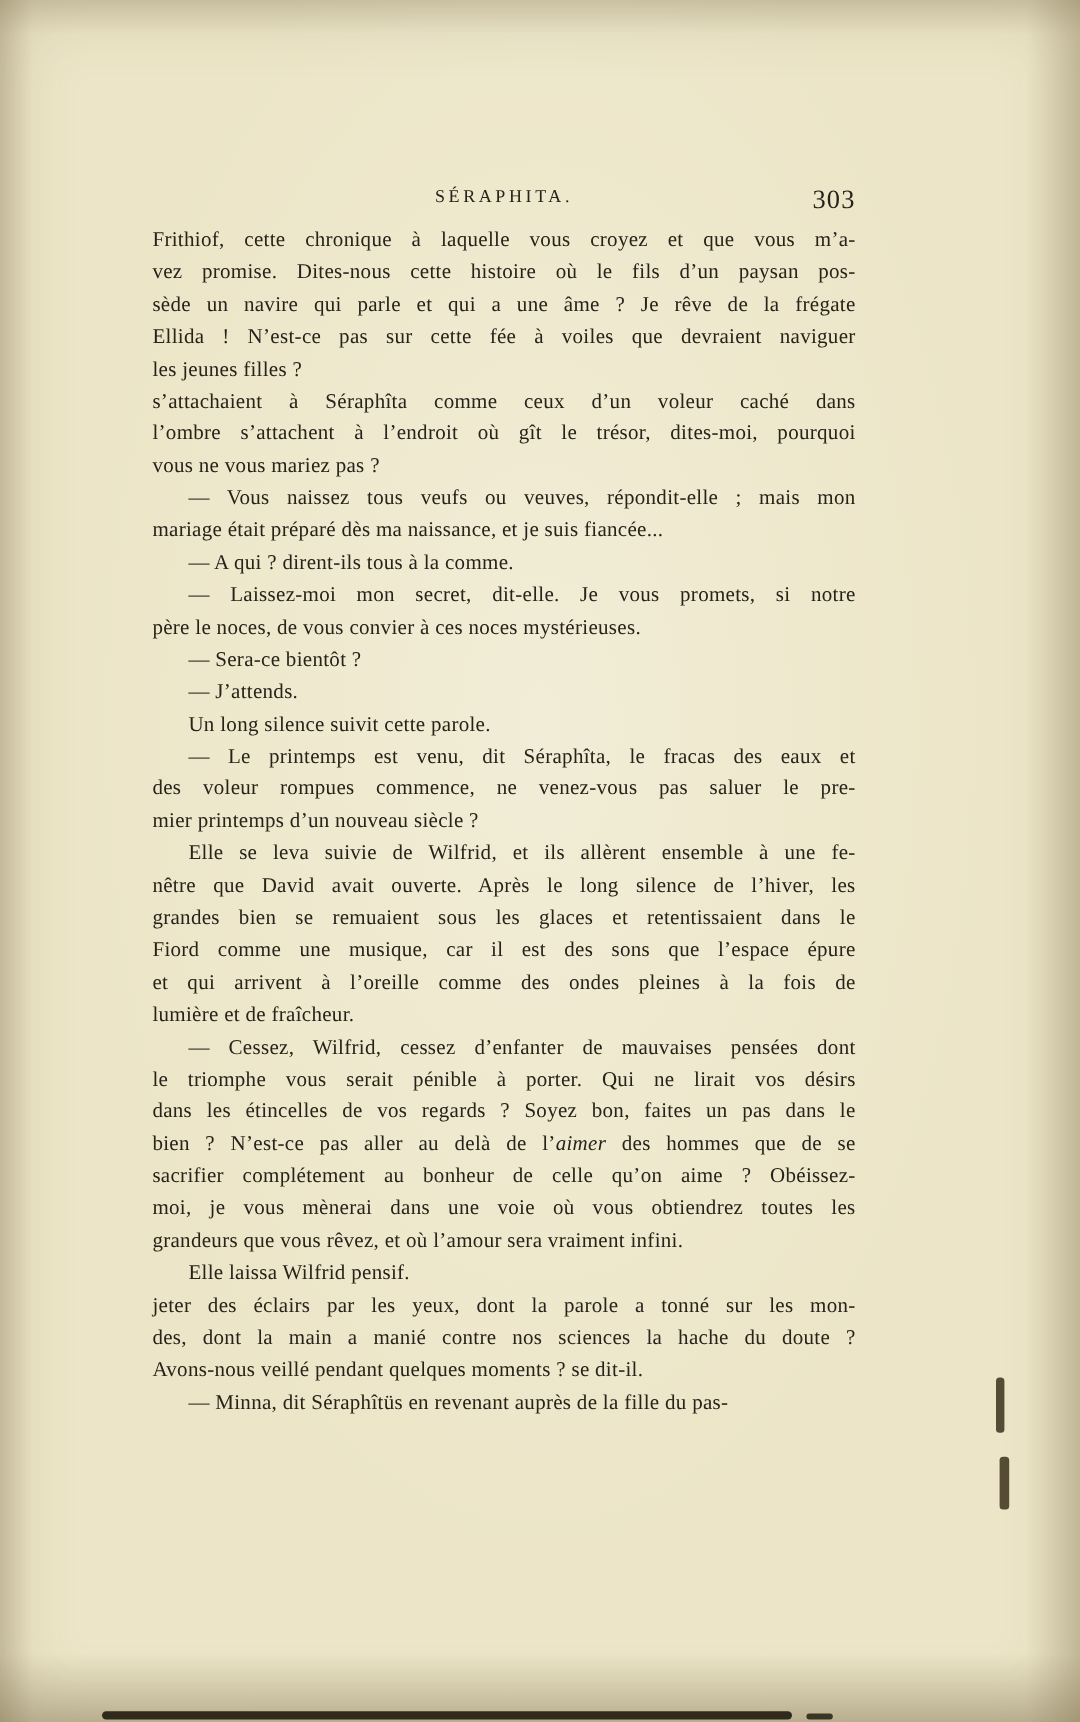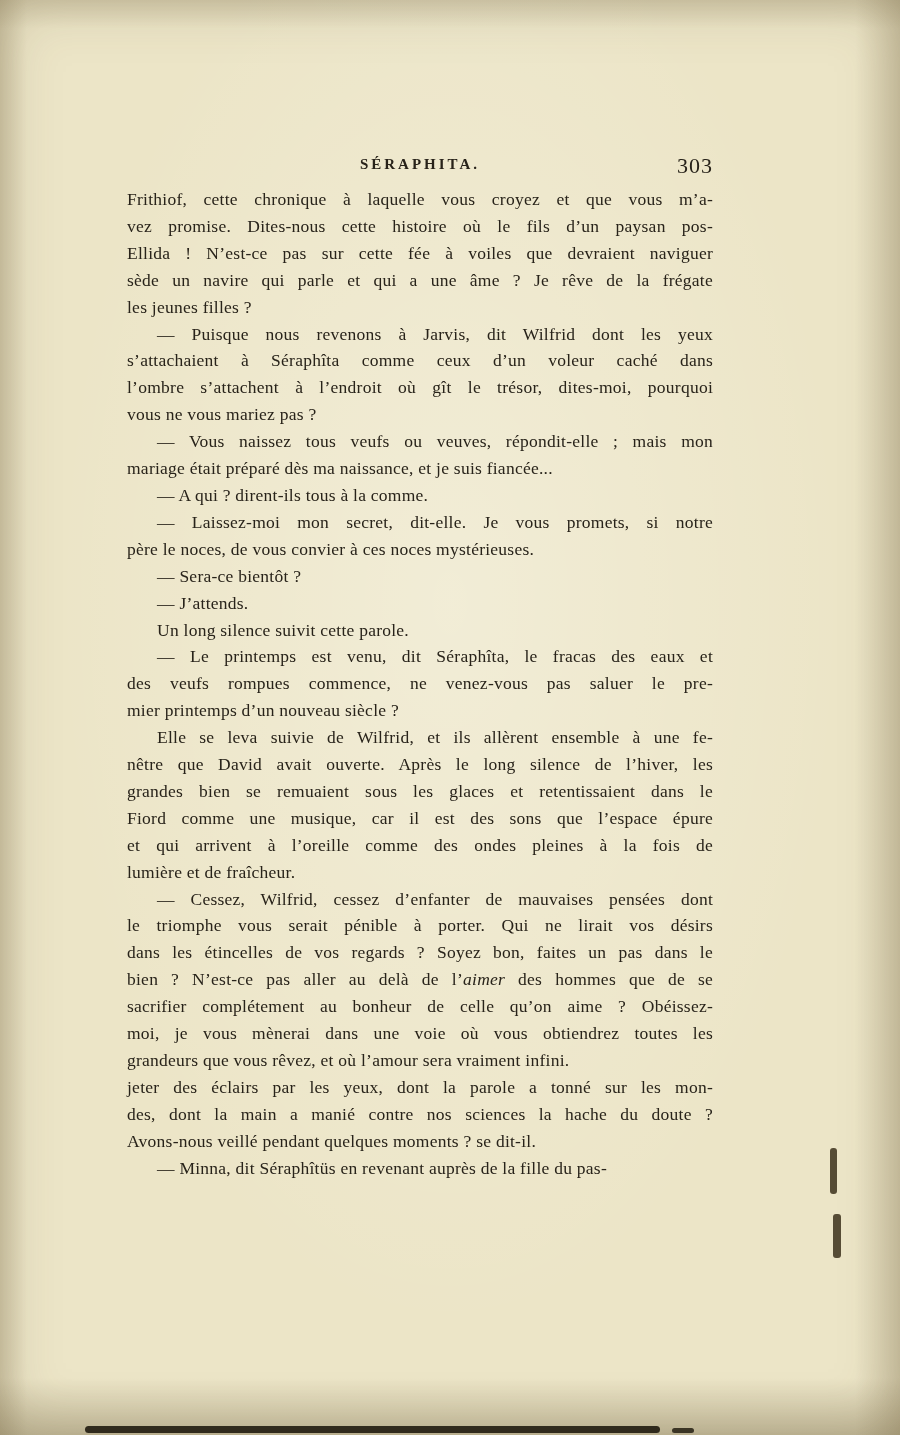--- a/index.html
+++ b/index.html
@@ -20,21 +20,21 @@
       linear-gradient(to bottom, rgba(110,92,55,0.16), rgba(0,0,0,0) 2%, rgba(0,0,0,0) 96%, rgba(100,85,50,0.28)),
       var(--paper);
     box-shadow: inset 0 0 60px rgba(90,75,40,0.25);
     color:var(--ink);
   }
   .page-header{
     position:absolute;left:127px;top:156px;width:586px;height:24px;
   }
   .running-title{
     display:block;text-align:center;
-    font-size:15px;letter-spacing:3px;font-weight:700;
+    font-size:15px;letter-spacing:3px;font-weight:400;
   }
   .page-number{
     position:absolute;right:0;top:-3px;
     font-size:22px;letter-spacing:1px;
   }
   .text-block{
     position:absolute;left:127px;top:186px;width:586px;
     font-size:17.5px;line-height:26.9px;letter-spacing:0.25px;
   }
   .paragraph{margin:0;padding:0;}
@@ -59,26 +59,25 @@
 
   <header class="page-header">
     <span class="running-title">SÉRAPHITA.</span>
     <span class="page-number">303</span>
   </header>
 
   <main class="text-block" id="text-block">
       <div class="paragraph">
         <div class="line jl">Frithiof, cette chronique à laquelle vous croyez et que vous m’a-</div>
         <div class="line jl">vez promise. Dites-nous cette histoire où le fils d’un paysan pos-</div>
+        <div class="line jl">sède un navire qui parle et qui a une âme ? Je rêve de la frégate</div>
         <div class="line jl">Ellida ! N’est-ce pas sur cette fée à voiles que devraient naviguer</div>
-        <div class="line jl">sède un navire qui parle et qui a une âme ? Je rêve de la frégate</div>
         <div class="line">les jeunes filles ?</div>
       </div>
       <div class="paragraph">
-        <div class="line jl ind">— Puisque nous revenons à Jarvis, dit Wilfrid dont les yeux</div>
         <div class="line jl">s’attachaient à Séraphîta comme ceux d’un voleur caché dans</div>
         <div class="line jl">l’ombre s’attachent à l’endroit où gît le trésor, dites-moi, pourquoi</div>
         <div class="line">vous ne vous mariez pas ?</div>
       </div>
       <div class="paragraph">
         <div class="line jl ind">— Vous naissez tous veufs ou veuves, répondit-elle ; mais mon</div>
         <div class="line">mariage était préparé dès ma naissance, et je suis fiancée...</div>
       </div>
       <div class="paragraph">
         <div class="line ind">— A qui ? dirent-ils tous à la comme.</div>
@@ -91,41 +90,44 @@
         <div class="line ind">— Sera-ce bientôt ?</div>
       </div>
       <div class="paragraph">
         <div class="line ind">— J’attends.</div>
       </div>
       <div class="paragraph">
         <div class="line ind">Un long silence suivit cette parole.</div>
       </div>
       <div class="paragraph">
         <div class="line jl ind">— Le printemps est venu, dit Séraphîta, le fracas des eaux et</div>
-        <div class="line jl">des veufs rompues commence, ne venez-vous pas saluer le pre-</div>
+        <div class="line jl">des voleur rompues commence, ne venez-vous pas saluer le pre-</div>
         <div class="line">mier printemps d’un nouveau siècle ?</div>
       </div>
       <div class="paragraph">
         <div class="line jl ind">Elle se leva suivie de Wilfrid, et ils allèrent ensemble à une fe-</div>
         <div class="line jl">nêtre que David avait ouverte. Après le long silence de l’hiver, les</div>
         <div class="line jl">grandes bien se remuaient sous les glaces et retentissaient dans le</div>
         <div class="line jl">Fiord comme une musique, car il est des sons que l’espace épure</div>
         <div class="line jl">et qui arrivent à l’oreille comme des ondes pleines à la fois de</div>
         <div class="line">lumière et de fraîcheur.</div>
       </div>
       <div class="paragraph">
         <div class="line jl ind">— Cessez, Wilfrid, cessez d’enfanter de mauvaises pensées dont</div>
         <div class="line jl">le triomphe vous serait pénible à porter. Qui ne lirait vos désirs</div>
         <div class="line jl">dans les étincelles de vos regards ? Soyez bon, faites un pas dans le</div>
         <div class="line jl"><span>bien ? N’est-ce pas aller au delà de l’</span><em>aimer</em><span> des hommes que de se</span></div>
         <div class="line jl">sacrifier complétement au bonheur de celle qu’on aime ? Obéissez-</div>
         <div class="line jl">moi, je vous mènerai dans une voie où vous obtiendrez toutes les</div>
         <div class="line">grandeurs que vous rêvez, et où l’amour sera vraiment infini.</div>
       </div>
       <div class="paragraph">
+        <div class="line ind">Elle laissa Wilfrid pensif.</div>
+      </div>
+      <div class="paragraph">
         <div class="line jl">jeter des éclairs par les yeux, dont la parole a tonné sur les mon-</div>
         <div class="line jl">des, dont la main a manié contre nos sciences la hache du doute ?</div>
         <div class="line">Avons-nous veillé pendant quelques moments ? se dit-il.</div>
       </div>
       <div class="paragraph">
         <div class="line ind">— Minna, dit Séraphîtüs en revenant auprès de la fille du pas-</div>
       </div>
     </main>
 
   <div class="artifact edge-mark-1"></div>

